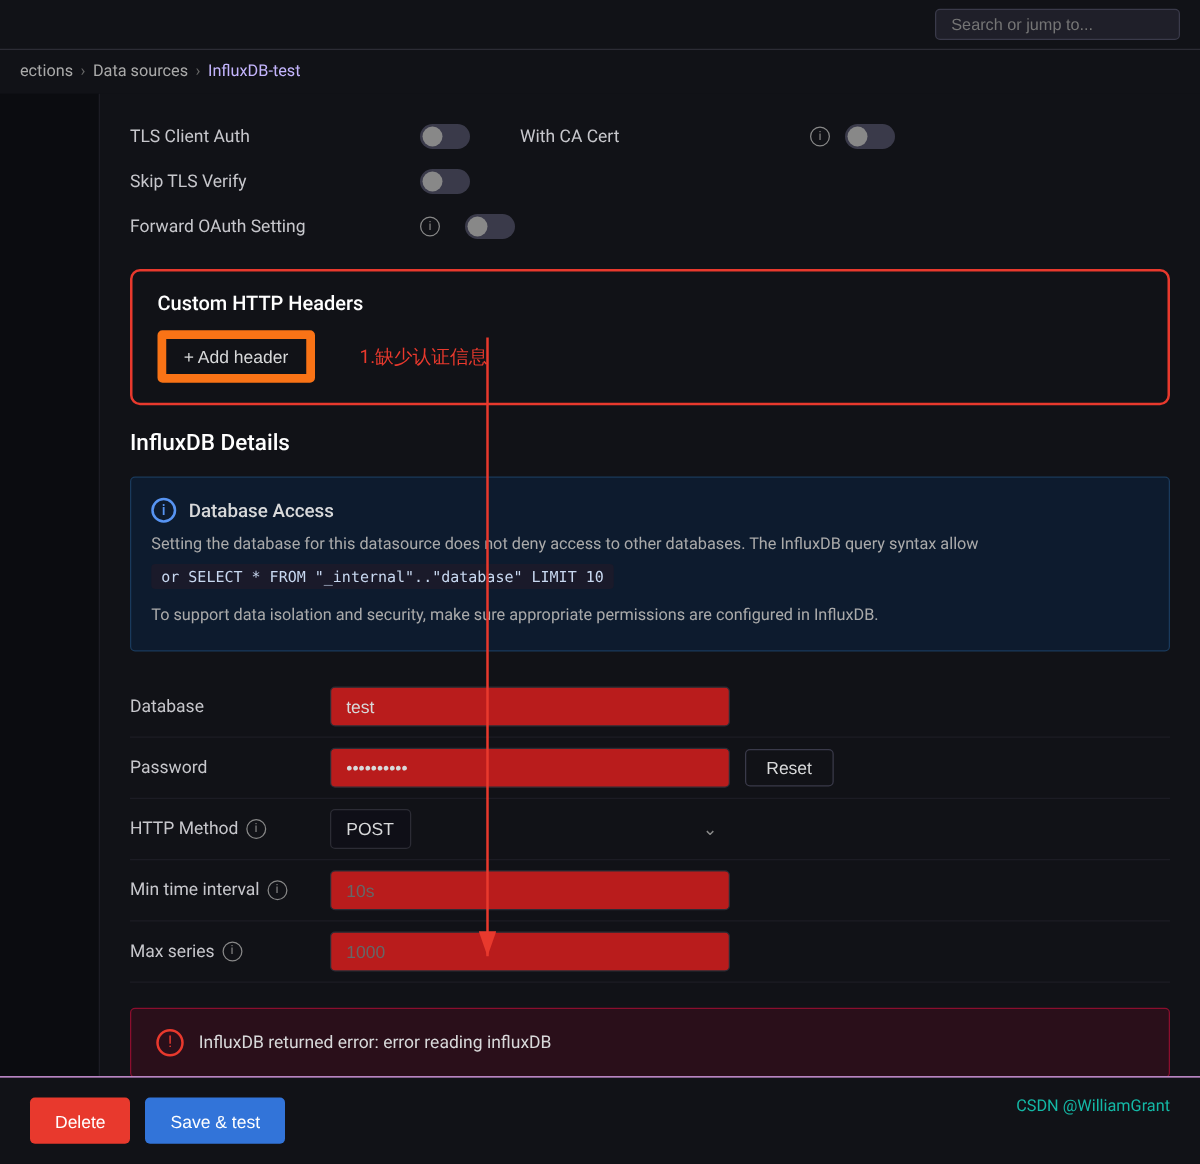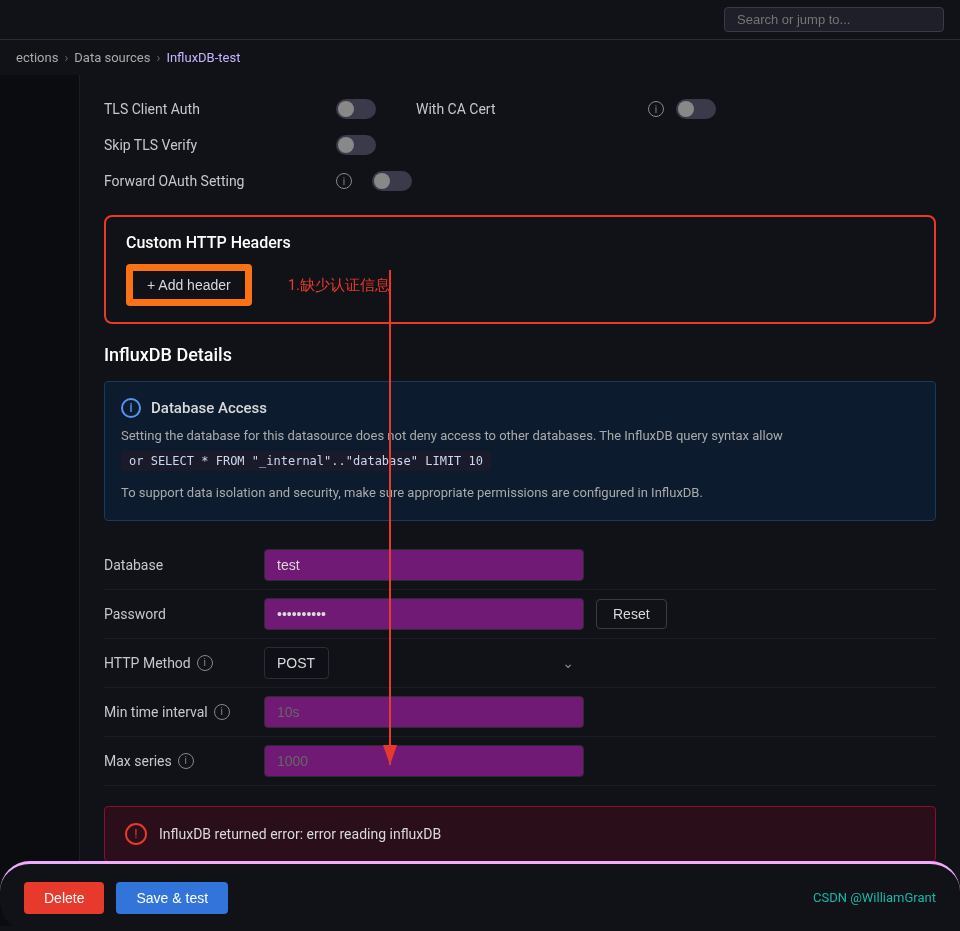--- a/index.html
+++ b/index.html
@@ -23,21 +23,21 @@
       border-bottom: 1px solid #2c2c35;
       height: 40px;
     }
 
     .search-box {
       background: #1f1f29;
       border: 1px solid #3a3a4a;
       border-radius: 4px;
       color: #fef9c3;
       padding: 4px 12px;
-      width: 220px;
+      width: 196px;
       font-size: 13px;
     }
 
     
     .breadcrumb {
       padding: 10px 16px;
       display: flex;
       align-items: center;
       gap: 6px;
       font-size: 13px;
@@ -245,21 +245,21 @@
       font-size: 14px;
       display: flex;
       align-items: center;
       gap: 6px;
       flex-shrink: 0;
     }
 
     .form-input {
       flex: 1;
       max-width: 320px;
-      background: #701a75;
+      background: #b91c1c;
       border: 1px solid #2c2c35;
       border-radius: 4px;
       color: #d8d9da;
       padding: 7px 12px;
       font-size: 14px;
     }
 
     .form-input::placeholder { color: #666; }
 
     .form-select {
@@ -345,27 +345,25 @@
       font-size: 14px;
     }
 
     
     .action-bar {
       position: fixed;
       bottom: 0;
       left: 0;
       right: 0;
       background: #111217;
-      border-top: 3px solid #f0abfc;
+      border-top: 1px solid #f0abfc;
       padding: 16px 24px;
       display: flex;
-      align-items: center;
       justify-content: space-between;
       height: 70px;
-      border-radius: 30px;
     }
 
     .btn-delete {
       background: #e8392d;
       color: #fff;
       border: none;
       padding: 8px 20px;
       border-radius: 4px;
       cursor: pointer;
       font-size: 14px;

